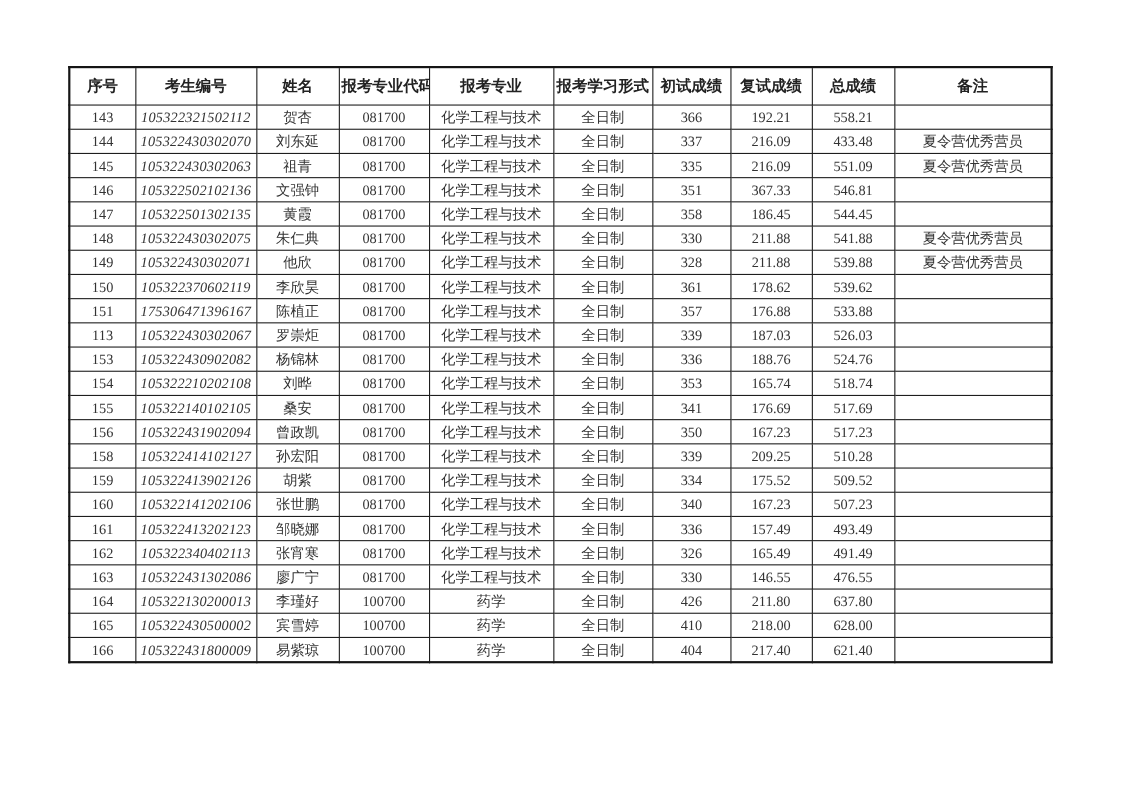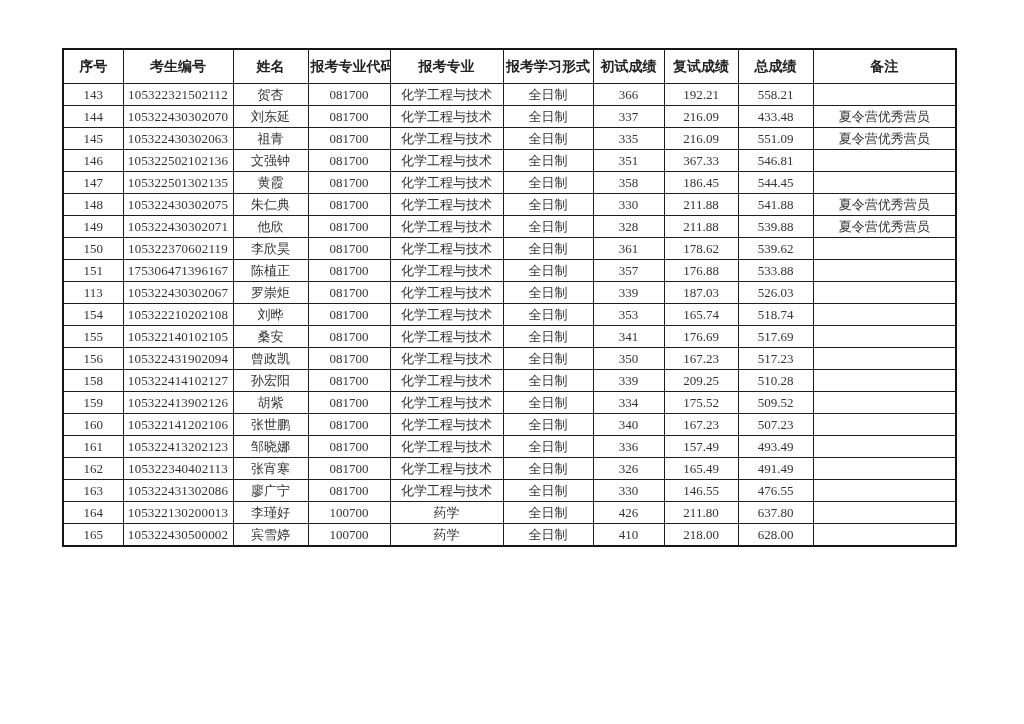--- a/index.html
+++ b/index.html
@@ -11,21 +11,21 @@
     position: relative;
     width: 1024px;
     height: 724px;
     overflow: hidden;
     font-family: "Liberation Serif", "DejaVu Serif", serif;
     color: #2e2e2e;
   }
   .page {
     position: absolute;
     left: 62px;
-    top: 48px;
+    top: 60px;
   }
   table.results {
     border-collapse: collapse;
     table-layout: fixed;
     width: 893px;
     border: 2px solid #151515;
   }
   table.results th,
   table.results td {
     border: 1px solid #1e1e1e;
@@ -41,21 +41,21 @@
     font-weight: bold;
     color: #222222;
   }
   table.results td {
     height: 21px;
     font-size: 13px;
     line-height: 21px;
     color: #333333;
   }
   
-  td.col-candidate-id { font-size: 12.5px; letter-spacing: 0.2px; }
+  td.col-candidate-id { font-size: 12.5px; letter-spacing: 0.2px; font-style: italic; }
   td.col-name { font-size: 13px; }
 </style>
 </head>
 <body>
 
 <div class="page">
   <table class="results">
     <colgroup>
         <col style="width: 60px;">
         <col style="width: 110px;">
@@ -197,20 +197,32 @@
           <td class="col-name">罗崇炬</td>
           <td class="col-major-code">081700</td>
           <td class="col-major">化学工程与技术</td>
           <td class="col-study-form">全日制</td>
           <td class="col-initial-score">339</td>
           <td class="col-retest-score">187.03</td>
           <td class="col-total-score">526.03</td>
           <td class="col-remark"></td>
         </tr>
         <tr>
+          <td class="col-seq">153</td>
+          <td class="col-candidate-id">105322430902082</td>
+          <td class="col-name">杨锦林</td>
+          <td class="col-major-code">081700</td>
+          <td class="col-major">化学工程与技术</td>
+          <td class="col-study-form">全日制</td>
+          <td class="col-initial-score">336</td>
+          <td class="col-retest-score">188.76</td>
+          <td class="col-total-score">524.76</td>
+          <td class="col-remark"></td>
+        </tr>
+        <tr>
           <td class="col-seq">154</td>
           <td class="col-candidate-id">105322210202108</td>
           <td class="col-name">刘晔</td>
           <td class="col-major-code">081700</td>
           <td class="col-major">化学工程与技术</td>
           <td class="col-study-form">全日制</td>
           <td class="col-initial-score">353</td>
           <td class="col-retest-score">165.74</td>
           <td class="col-total-score">518.74</td>
           <td class="col-remark"></td>
@@ -328,15 +340,27 @@
           <td class="col-candidate-id">105322430500002</td>
           <td class="col-name">宾雪婷</td>
           <td class="col-major-code">100700</td>
           <td class="col-major">药学</td>
           <td class="col-study-form">全日制</td>
           <td class="col-initial-score">410</td>
           <td class="col-retest-score">218.00</td>
           <td class="col-total-score">628.00</td>
           <td class="col-remark"></td>
         </tr>
+        <tr>
+          <td class="col-seq">166</td>
+          <td class="col-candidate-id">105322431800009</td>
+          <td class="col-name">易紫琼</td>
+          <td class="col-major-code">100700</td>
+          <td class="col-major">药学</td>
+          <td class="col-study-form">全日制</td>
+          <td class="col-initial-score">404</td>
+          <td class="col-retest-score">217.40</td>
+          <td class="col-total-score">621.40</td>
+          <td class="col-remark"></td>
+        </tr>
       </tbody>
   </table>
 </div>
 
 </body></html>

